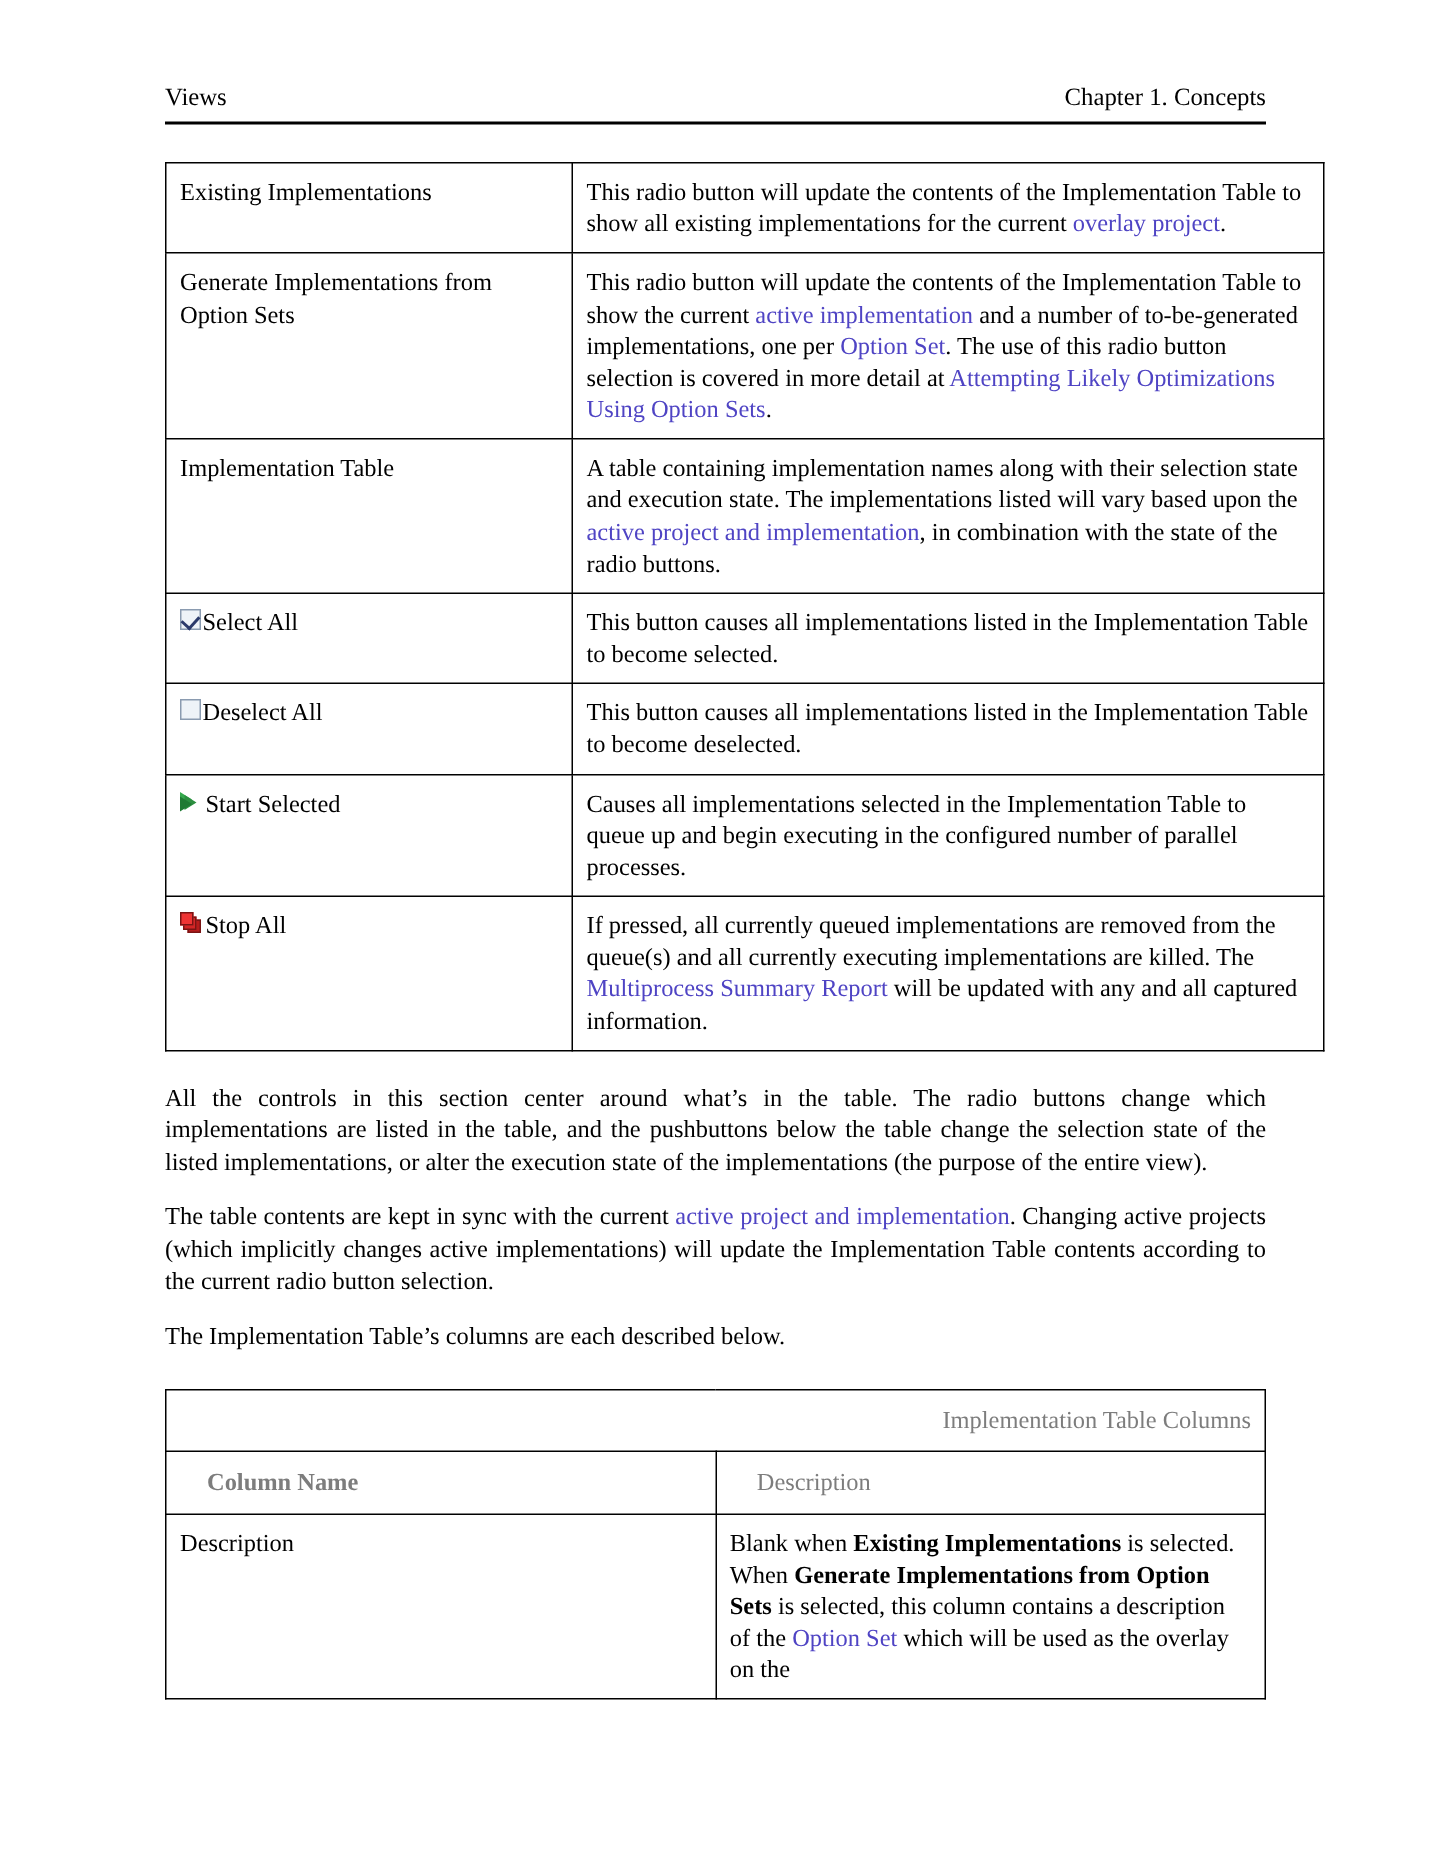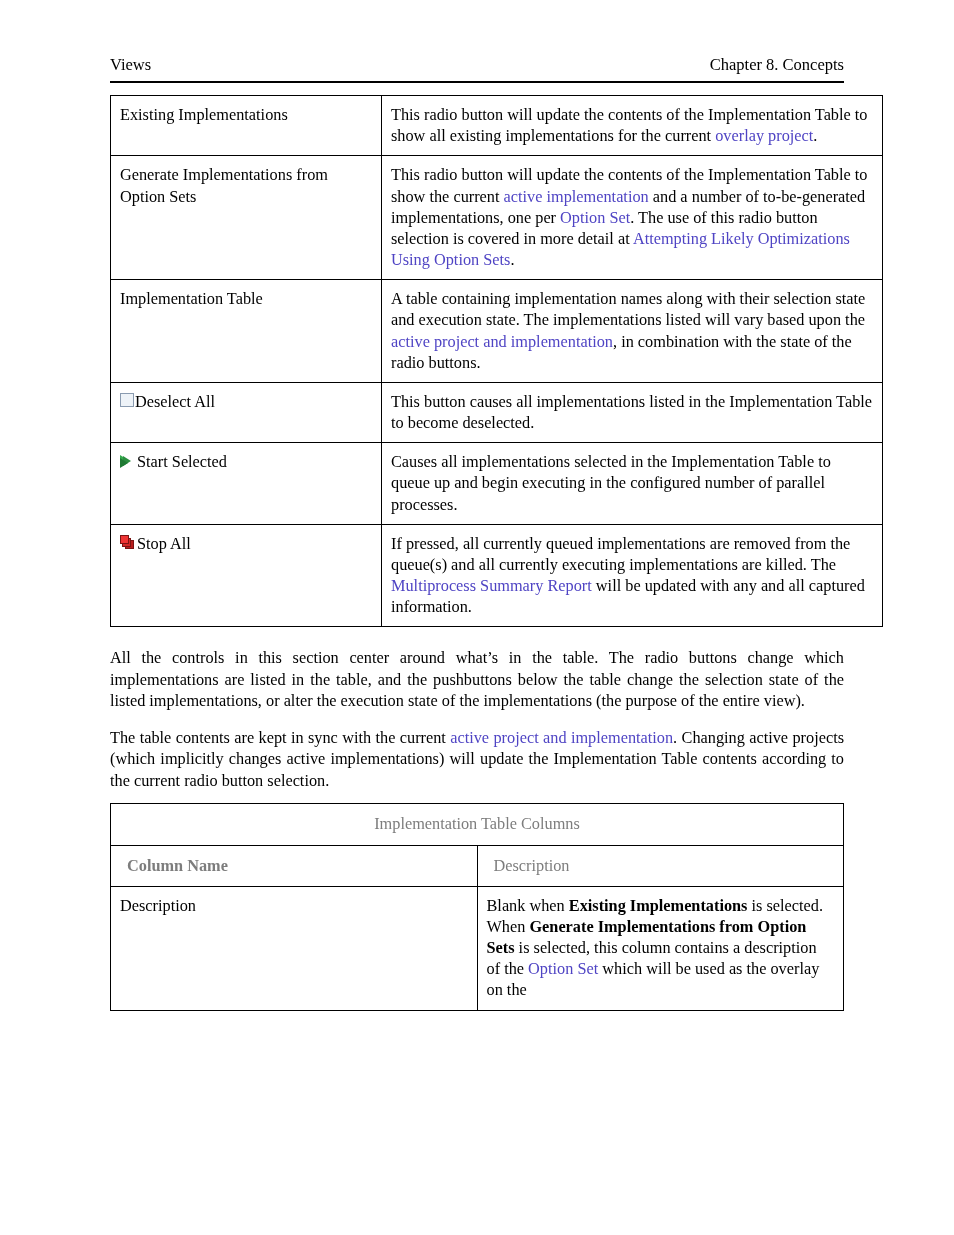--- a/index.html
+++ b/index.html
@@ -39,45 +39,45 @@
   .head-rule {
     border-bottom: 2.2px solid #000;
     margin-top: 6px;
   }
 
   
   table.doc {
     border-collapse: collapse;
     width: 734px;
     table-layout: fixed;
-    margin-top: 12px;
+    margin-top: 25px;
   }
   table.doc td {
     border: 1px solid #000;
     vertical-align: top;
     padding: 8px 9px 9px 9px;
     font-size: 16.3px;
     line-height: 1.30;
   }
   
   table.controls td.c-label { width: 252px; }
   table.controls td.c-desc  { width: 482px; }
 
   
   table.columns td.k-label { width: 158px; }
   table.columns td.k-desc  { width: 576px; }
   table.columns td.title-cell {
-    text-align: center;
+    text-align: right;
     color: #7d7d7d;
     padding: 9px 9px 10px 9px;
     font-size: 16.3px;
   }
   table.columns td.hdr-cell {
     color: #7d7d7d;
-    padding: 9px 9px 10px 16px;
+    padding: 9px 9px 10px 27px;
     font-size: 16.3px;
   }
   table.columns td.hdr-cell.bold { font-weight: bold; }
 
   a.xref, .xref {
     color: #4f44c4;
     text-decoration: none;
   }
   .bold { font-weight: bold; }
 
@@ -163,21 +163,21 @@
   p.body.first { margin-top: 20px; }
 </style>
 </head>
 <body>
 
 <div class="page">
   <div class="content">
 
     <div class="run-head">
       <div class="rh-left">Views</div>
-      <div class="rh-right">Chapter 8. Concepts</div>
+      <div class="rh-right">Chapter 1. Concepts</div>
     </div>
     <div class="head-rule"></div>
 
     <table class="doc controls">
       <tbody>
           <tr>
             <td class="c-label">
               <div class="iconline">
                 <span class="lbl">Existing Implementations</span>
               </div>
@@ -192,20 +192,31 @@
             </td>
             <td class="c-desc"><span>This radio button will update the contents of the Implementation Table to show the current </span><a class="xref" href="#">active implementation</a><span> and a number of to-be-generated implementations, one per </span><a class="xref" href="#">Option Set</a><span>. The use of this radio button selection is covered in more detail at </span><a class="xref" href="#">Attempting Likely Optimizations Using Option Sets</a><span>.</span></td>
           </tr>
           <tr>
             <td class="c-label">
               <div class="iconline">
                 <span class="lbl">Implementation Table</span>
               </div>
             </td>
             <td class="c-desc"><span>A table containing implementation names along with their selection state and execution state. The implementations listed will vary based upon the </span><a class="xref" href="#">active project and implementation</a><span>, in combination with the state of the radio buttons.</span></td>
+          </tr>
+          <tr>
+            <td class="c-label">
+              <div class="iconline">
+                <span class="ic">
+                  <span class="cb checked"></span>
+                </span>
+                <span class="lbl">Select All</span>
+              </div>
+            </td>
+            <td class="c-desc"><span>This button causes all implementations listed in the Implementation Table to become selected.</span></td>
           </tr>
           <tr>
             <td class="c-label">
               <div class="iconline">
                 <span class="ic">
                   <span class="cb"></span>
                 </span>
                 <span class="lbl">Deselect All</span>
               </div>
             </td>
@@ -240,20 +251,21 @@
               </div>
             </td>
             <td class="c-desc"><span>If pressed, all currently queued implementations are removed from the queue(s) and all currently executing implementations are killed. The </span><a class="xref" href="#">Multiprocess Summary Report</a><span> will be updated with any and all captured information.</span></td>
           </tr>
         </tbody>
     </table>
 
     <div>
         <p class="body first"><span>All the controls in this section center around what’s in the table.  The radio buttons change which implementations are listed in the table, and the pushbuttons below the table change the selection state of the listed implementations, or alter the execution state of the implementations (the purpose of the entire view).</span></p>
         <p class="body"><span>The table contents are kept in sync with the current </span><a class="xref" href="#">active project and implementation</a><span>.  Changing active projects (which implicitly changes active implementations) will update the Implementation Table contents according to the current radio button selection.</span></p>
+        <p class="body"><span>The Implementation Table’s columns are each described below.</span></p>
       </div>
 
     <table class="doc columns">
       <tbody>
           <tr>
             <td class="title-cell" colspan="2">Implementation Table Columns</td>
           </tr>
           <tr>
             <td class="hdr-cell k-label bold">Column Name</td>
             <td class="hdr-cell k-desc">Description</td>

